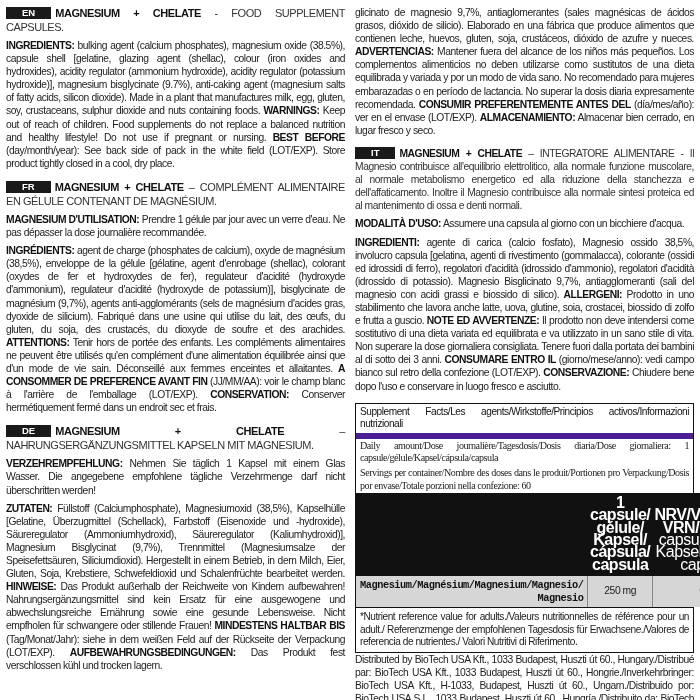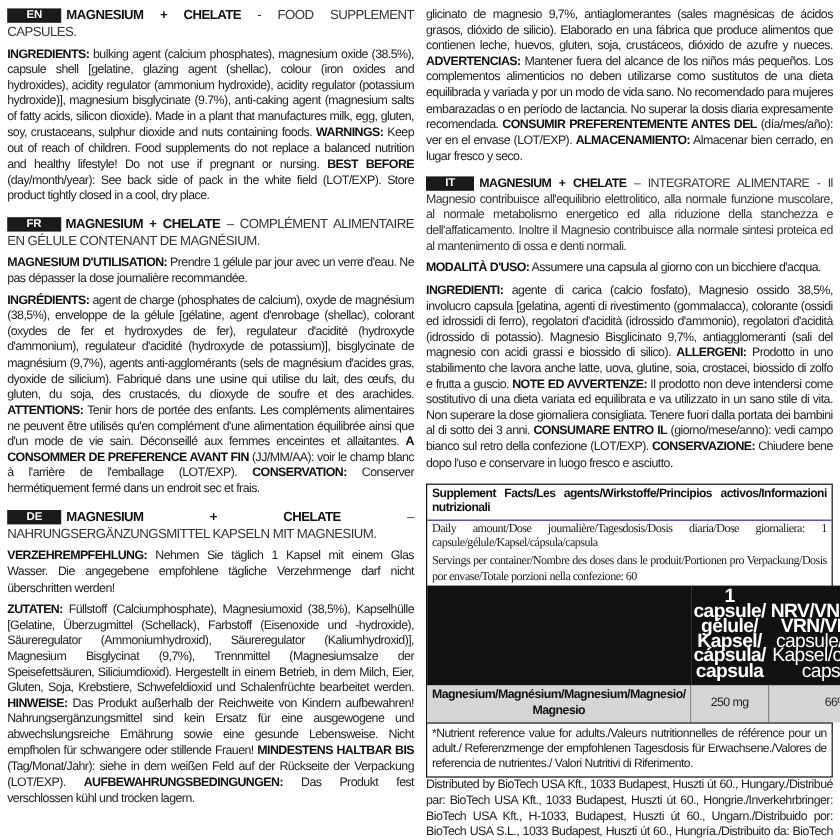--- a/index.html
+++ b/index.html
@@ -7,28 +7,28 @@
   .page { display:flex; width:700px; height:700px; box-sizing:border-box; padding:6px 6px 0 6px; gap:10px; }
   .col { width:339px; font-size:10.3px; line-height:13.1px; letter-spacing:-0.45px; text-align:justify; }
   .col p { margin:0 0 5px 0; }
   .sec { margin-bottom:10px; }
   .title { font-size:11px; line-height:14px; margin:0 0 3px 0; }
   .badge { display:inline-block; background:#1a1a1a; color:#fff; font-weight:bold; font-size:9.5px; line-height:12px; padding:0 16px; margin-right:4px; letter-spacing:0; vertical-align:1px; }
   b { font-weight:bold; color:#111; }
   .prod { font-weight:bold; color:#111; }
   .sub { color:#333; }
   .facts { border:1.5px solid #111; margin-top:6px; font-size:10.1px; line-height:12.6px; }
-  .facts .hdr { font-weight:bold; padding:2px 4px; border-bottom:1px solid #4c1d95; color:#111; }
+  .facts .hdr { font-weight:normal; padding:2px 4px; border-bottom:6px solid #4c1d95; color:#111; }
   .facts .line { padding:1px 4px;font-family:Liberation Serif, serif; }
   .facts table { width:100%; border-collapse:collapse; }
   .facts th { background:#111; color:#fff; font-weight:bold; text-align:center; padding:4px 2px; vertical-align:bottom; font-size:16px; line-height:12.3px; }
   .facts th.nrv { font-weight:normal; }
   .facts th.nrv b { color:#fff; }
   .facts td { background:#d6d6d6; border-top:1px solid #111; padding:3px 4px; font-size:10.3px; }
-  .facts td.name { font-weight:bold; color:#111; width:66%; text-align:center; }
+  .facts td.name { font-weight:bold; color:#111; width:66%; text-align:right;font-family:Liberation Mono, monospace; }
   .facts td.val { text-align:center; border-left:1px solid #888; }
   .facts .foot { padding:3px 4px; border-top:1px solid #111; }
   .dist { margin-top:12px; }
 </style>
 </head>
 <body>
 
 <div class="page">
 
   <div class="col">

